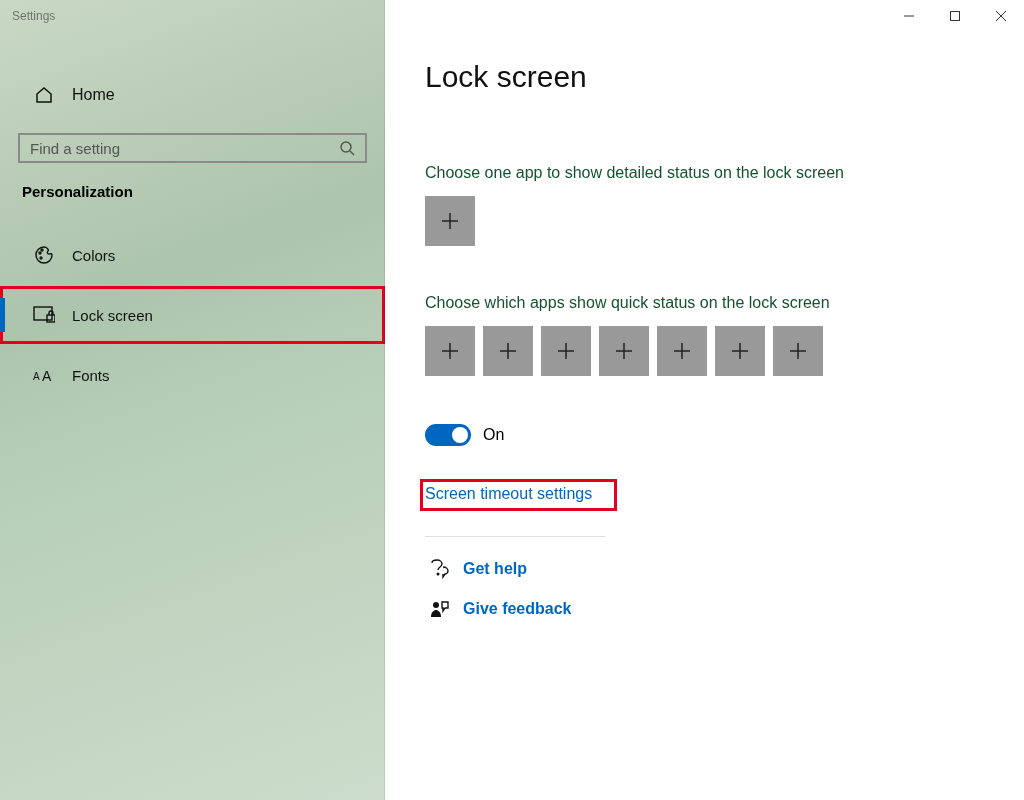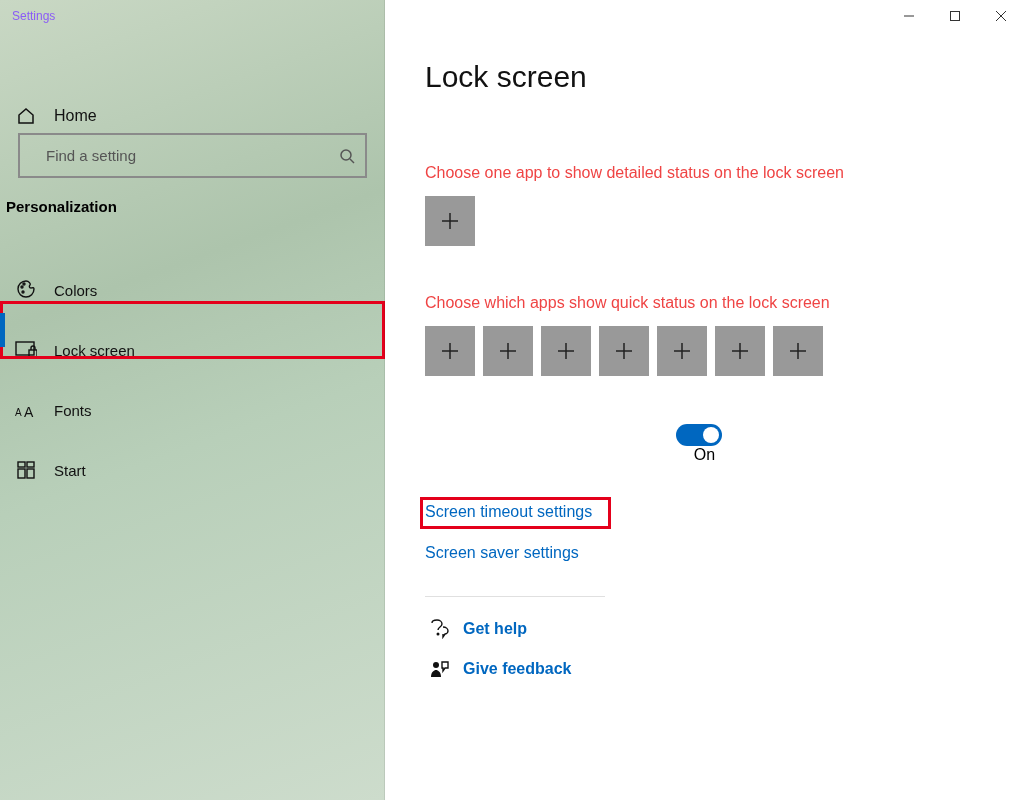--- a/index.html
+++ b/index.html
@@ -1,51 +1,51 @@
 <!DOCTYPE html>
 <html><head>
 <meta charset="utf-8">
 <style>
 * { box-sizing: border-box; margin: 0; padding: 0; font-family: "Segoe UI", Arial, sans-serif; }
 body { width: 1024px; height: 800px; overflow: hidden; background: #fff; }
 .window { display: flex; width: 100%; height: 100%; position: relative; }
 .titlebar { position: absolute; top: 0; left: 0; right: 0; height: 32px; display: flex; align-items: center; justify-content: space-between; z-index: 10; }
-.titlebar-left { padding-left: 12px; font-size: 12px; color: #8b5cf6; }
+.titlebar-left { padding-left: 12px; font-size: 12px; color: #737373; }
 .titlebar-right { display: flex; }
 .winbtn { width: 46px; height: 32px; display: flex; align-items: center; justify-content: center; cursor: pointer; }
 .winbtn svg { stroke: #333; stroke-width: 1; fill: none; }
 
 .sidebar { width: 385px; height: 100%; padding-top: 45px; background: linear-gradient(160deg, #c9d8c4 0%, #adc4ac 35%, #b8cfb9 55%, #cddccc 100%); position: relative; }
 .sidebar::after { content:""; position:absolute; top:0; right:0; width:1px; height:100%; background: rgba(0,0,0,.08);}
-.home-row, .nav-item { display: flex; align-items: flex-end; padding: 0 12px; height: 46px; font-size: 15px; color: #111; cursor: pointer; }
+.home-row, .nav-item { display: flex; align-items: center; padding: 0 30px; height: 46px; font-size: 15px; color: #111; cursor: pointer; }
 .home-row { height: 60px; font-size: 16px; margin-bottom: 8px; margin-top: 20px;}
 .home-row .icn, .nav-item .icn { width: 28px; display:flex; justify-content:center; margin-right: 14px; }
 .search-wrap { margin: 0 18px 20px 18px; }
-.search { width: 100%; height: 45px; border: 2px solid #8a8a8a; background: transparent; padding: 0 36px 0 26px; font-size: 15px; color: #333; }
+.search { width: 100%; height: 30px; border: 2px solid #8a8a8a; background: transparent; padding: 0 36px 0 10px; font-size: 15px; color: #333; }
 .search::placeholder { color: #555; }
 .search-wrap { position: relative; }
 .search-icn { position: absolute; right: 12px; top: 50%; transform: translateY(-50%); }
-.cat-label { padding: 0 6px; font-size: 15px; font-weight: 600; margin-bottom: 26px; }
+.cat-label { padding: 0 22px; font-size: 15px; font-weight: 600; margin-bottom: 26px; }
 .nav-item { height: 58px; }
 .nav-item.selected { position: relative; }
 .nav-item.selected::before { content:""; position:absolute; left:0; top:12px; bottom:12px; width:5px; background:#0067c0; }
 .highlight-red { outline: 3px solid #e4001b; outline-offset: -3px; }
 .nav-list .nav-item + .nav-item { margin-top: 2px; }
 
 .content { flex: 1; padding: 60px 40px 0 40px; overflow: auto; }
 .page-title { font-size: 30px; font-weight: 400; margin-bottom: 70px; color:#111;}
-.section-label { font-size: 16px; margin-bottom: 14px; color:#ef4444;}
+.section-label { font-size: 16px; margin-bottom: 14px; color:#14532d;}
 .tile-row { display:flex; gap:8px; margin-bottom: 48px; }
 .tile { width: 50px; height: 50px; background: #999; display:flex; align-items:center; justify-content:center; cursor:pointer; }
 .tile svg { stroke:#222; stroke-width:1.5; }
-.toggle-row { display:flex; align-items:center; margin-bottom: 36px; flex-direction: column; }
+.toggle-row { display:flex; align-items:center; margin-bottom: 36px; }
 .toggle { width: 46px; height: 22px; border-radius: 11px; background:#0067c0; position:relative; margin-right:12px; cursor:pointer; }
 .toggle .knob { position:absolute; right:3px; top:3px; width:16px; height:16px; border-radius:50%; background:#fff; }
 .link { color:#0067c0; font-size:16px; cursor:pointer; display:inline-block; margin-bottom: 24px; }
-.link-red { outline: 3px solid #e4001b; padding: 3px 16px 5px 2px; margin-left:-2px; margin-bottom:18px; }
+.link-red { outline: 3px solid #e4001b; padding: 3px 22px 5px 2px; margin-left:-2px; margin-bottom:18px; }
 .hr { border-top:1px solid #e0e0e0; margin: 10px 0 22px 0; width: 180px; }
 .help-row { display:flex; align-items:center; margin-bottom: 20px; font-weight: bold; }
 .help-row .icn { width: 28px; margin-right: 10px; display:flex; justify-content:center;}
 .help-row .link { margin-bottom:0; }
 
 svg { display:block; }
 </style>
 </head>
 <body>
 
@@ -116,31 +116,20 @@
       </div>
       <div class="nav-item">
         <span class="icn">
             <svg width="22" height="16" viewBox="0 0 22 16" fill="none" stroke="#111" stroke-width="1.4">
               <text x="0" y="13" font-size="10" fill="#111" stroke="none">A</text>
               <text x="9" y="14" font-size="14" fill="#111" stroke="none">A</text>
             </svg>
           </span>
         <span>Fonts</span>
       </div>
-      <div class="nav-item">
-        <span class="icn">
-            <svg width="18" height="18" viewBox="0 0 18 18" fill="none" stroke="#111" stroke-width="1.4">
-              <rect x="1" y="1" width="7" height="5"></rect>
-              <rect x="10" y="1" width="7" height="5"></rect>
-              <rect x="1" y="8" width="7" height="9"></rect>
-              <rect x="10" y="8" width="7" height="9"></rect>
-            </svg>
-          </span>
-        <span>Start</span>
-      </div>
     </div>
   </div>
 
   <div class="content">
     <div class="page-title">Lock screen</div>
 
     <div class="section-label">Choose one app to show detailed status on the lock screen</div>
     <div class="tile-row">
       <div class="tile">
         <svg width="20" height="20">
@@ -197,21 +186,20 @@
       </div>
 
     <div class="toggle-row">
       <div class="toggle">
           <div class="knob"></div>
         </div>
       <span>On</span>
     </div>
 
     <div><span class="link link-red">Screen timeout settings</span></div>
-    <div><span class="link">Screen saver settings</span></div>
 
     <div class="hr"></div>
 
     <div class="help-row">
       <span class="icn">
           <svg width="20" height="20" viewBox="0 0 20 20" fill="none" stroke="#111" stroke-width="1.4">
             <path d="M3 4 C3 2 5 1 8 1 C11 1 13 3 13 5 C13 8 9 8 9 11"></path>
             <circle cx="9" cy="15" r="0.8" fill="#111"></circle>
             <path d="M14 8 C17 8 19 10 19 12 C19 14 17 15 16 15 L14 18 L14 15"></path>
           </svg>

